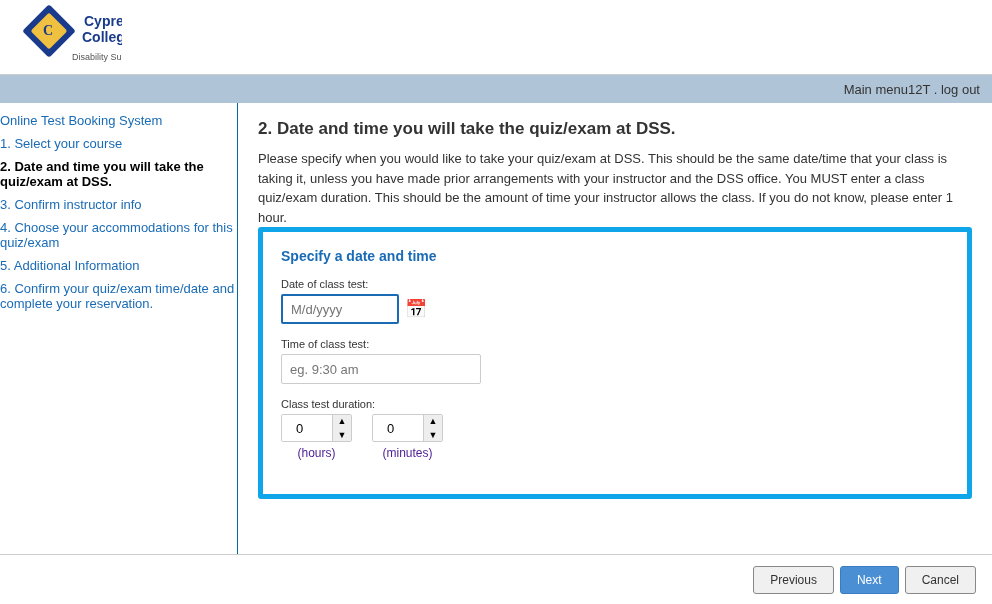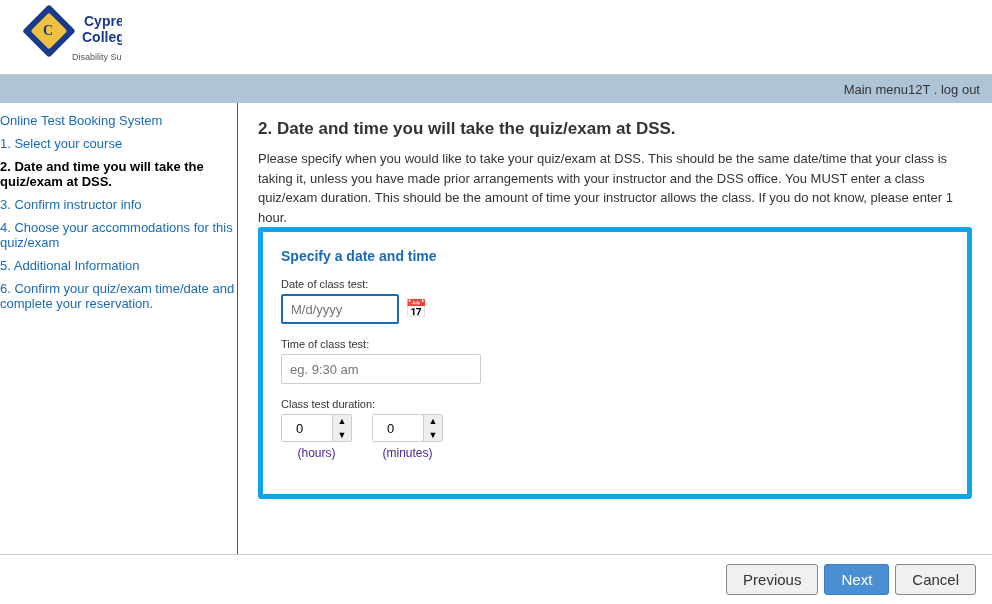--- a/index.html
+++ b/index.html
@@ -39,21 +39,21 @@
     .duration-row { display: flex; align-items: flex-start; gap: 20px; }
     .duration-col { display: flex; flex-direction: column; align-items: center; }
     .duration-col label { font-size: 12px; color: #4c1d95; margin-top: 4px; }
     .spinner-wrap { display: flex; align-items: center; border: 1px solid #ccc; border-radius: 2px; overflow: hidden; height: 28px; }
     .spinner-input { border: none; width: 50px; text-align: center; font-size: 13px; height: 28px; outline: none; padding: 0 4px; }
     .spinner-buttons { display: flex; flex-direction: column; border-left: 1px solid #ccc; }
     .spinner-btn { background: #eee; border: none; cursor: pointer; width: 18px; height: 14px; font-size: 9px; line-height: 1; display: flex; align-items: center; justify-content: center; }
 
     
     .footer { height: 50px; display: flex; justify-content: flex-end; align-items: center; padding: 0 16px; gap: 6px; border-top: 1px solid #ccc; background: #fff; }
-    .btn { padding: 6px 16px; border: 1px solid #888; border-radius: 3px; font-size: 15px; cursor: pointer; background: #f0f0f0; color: #333; }
+    .btn { padding: 6px 16px; border: 1px solid #888; border-radius: 3px; font-size: 12px; cursor: pointer; background: #f0f0f0; color: #333; }
     .btn-primary { background: #4a8fd4; color: #fff; border-color: #3a7bc4; }
   </style>
 </head>
 <body>
 
 <div class="header">
   <div class="logo-wrapper">
 
     <svg width="110" height="70" viewBox="0 0 110 70">
 

